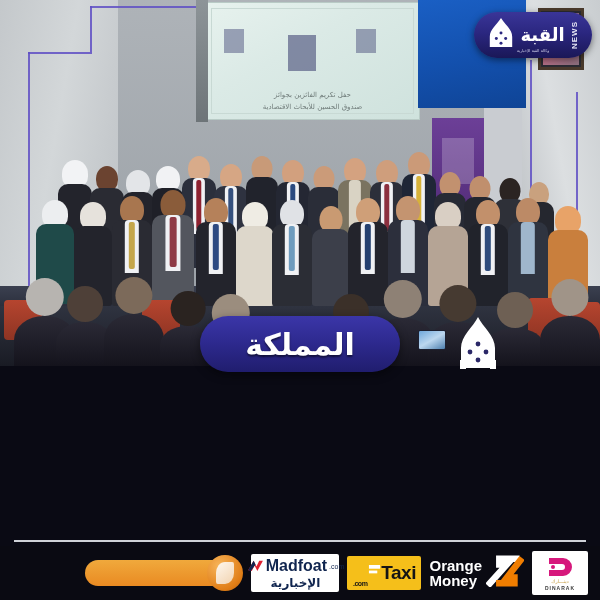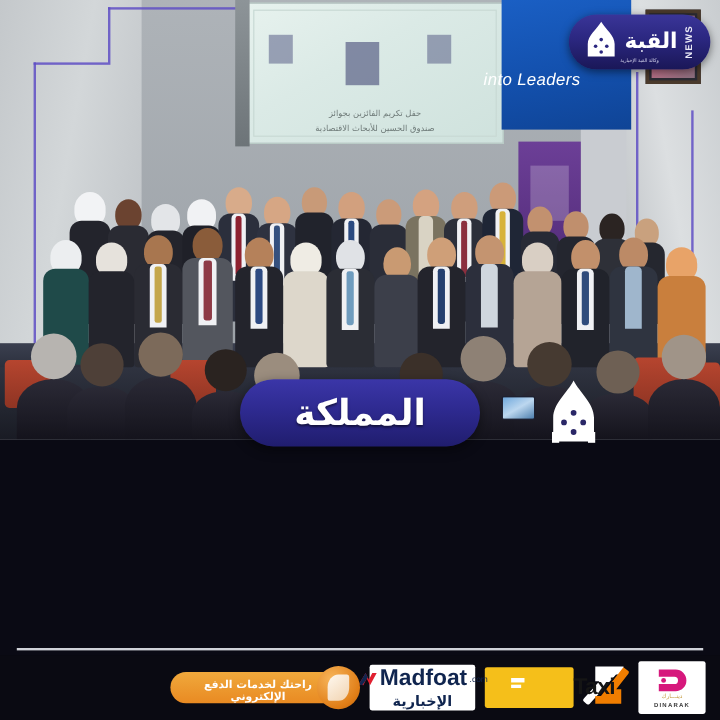--- a/index.html
+++ b/index.html
@@ -129,28 +129,28 @@
   .sp-dinarak{width:56px;height:44px;background:#fff;border-radius:2px;
               flex-direction:column;}
   .din-mark{width:30px;height:22px;position:relative;}
   .din-txt{font-family:"Liberation Sans",sans-serif;font-size:5px;font-weight:bold;
            color:#3a3a3a;letter-spacing:1px;margin-top:1px;}
   .din-ar{font-size:5px;color:#c8a04a;direction:rtl;}
   .sp-orange{display:flex;align-items:center;gap:4px;}
   .om-txt{color:#fff;font-family:"Liberation Sans",sans-serif;font-weight:bold;
           font-size:15px;line-height:1.02;direction:ltr;text-align:left;}
   .sp-taxi{width:74px;height:34px;background:#f5bf1a;border-radius:2px;
-           align-items:center;justify-content:center;gap:40px;}
+           align-items:center;justify-content:center;}
   .taxi-txt{color:#151515;font-family:"Liberation Sans",sans-serif;font-weight:bold;
             font-size:19px;letter-spacing:-.5px;direction:ltr;}
   .taxi-com{font-size:7px;font-weight:bold;align-self:flex-end;margin-bottom:3px;}
   .sp-madfoat{width:88px;height:38px;background:#fff;border-radius:2px;
               flex-direction:column;justify-content:center;}
   .mad-top{display:flex;align-items:center;gap:2px;direction:ltr;}
-  .mad-txt{color:#10254f;font-family:"Liberation Sans",sans-serif;font-weight:bold;font-size:19px;}
+  .mad-txt{color:#10254f;font-family:"Liberation Sans",sans-serif;font-weight:bold;font-size:16px;}
   .mad-com{color:#10254f;font-family:"Liberation Sans",sans-serif;font-size:7px;}
   .mad-ar{color:#10254f;font-weight:bold;font-size:12px;direction:rtl;}
   .sp-pay{position:relative;width:168px;height:40px;display:flex;align-items:center;}
   .pay-bar{position:absolute;left:10px;top:7px;width:148px;height:26px;
            background:linear-gradient(180deg,#f0a93c,#e98a22);border-radius:13px;}
   .pay-txt{position:absolute;left:24px;top:13px;width:118px;text-align:center;
            color:#fff;font-size:9px;font-weight:bold;direction:rtl;}
   .pay-orb{position:absolute;right:0;top:2px;width:36px;height:36px;border-radius:50%;
            background:radial-gradient(circle at 34% 30%,#f7b55a,#e07d16 70%,#b25f0c);}
   .pay-orb::after{content:"";position:absolute;left:9px;top:7px;width:18px;height:22px;
@@ -179,21 +179,20 @@
       <div class="screen-inner"></div>
       <div class="scr-logo" style="left:18px;top:26px;width:20px;height:24px;"></div>
       <div class="scr-logo" style="left:82px;top:32px;width:28px;height:36px;opacity:.7;"></div>
       <div class="scr-logo" style="left:150px;top:26px;width:20px;height:24px;"></div>
       <div class="scr-text" style="top:100px;">صندوق الحسين للأبحاث الاقتصادية</div>
       <div class="scr-text" style="top:88px;">حفل تكريم الفائزين بجوائز</div>
     </div>
     <div class="scr-bar"></div>
 
     <div class="blue-banner"></div>
-    <div class="into-leaders">into Leaders</div>
     <div class="frame">
       <div class="frame-in"></div>
     </div>
 
     <div class="rollup">
       <div class="rollup-badge"></div>
     </div>
 
     <div class="riser"></div>
     <div class="stage"></div>
@@ -443,20 +442,24 @@
       <div class="din-txt">DINARAK</div>
     </div>
 
     <div class="sp sp-orange">
       <span>
         <svg viewBox="0 0 40 34" width="38" height="32">
           <path d="M4 30 L22 10 L14 10 L14 4 L32 4 L32 4" fill="none" stroke="#ffffff" stroke-width="7" stroke-linecap="square"></path>
           <path d="M36 6 L22 24 L30 24 L30 30 L14 30" fill="none" stroke="#f07d00" stroke-width="7" stroke-linecap="square"></path>
         </svg>
       </span>
+      <span class="om-txt">
+        <span>Orange</span><br>
+        <span>Money</span>
+      </span>
     </div>
 
     <div class="sp sp-taxi">
       <span class="taxi-txt">Taxi</span>
       <span>
         <svg viewBox="0 0 14 16" width="13" height="15" style="margin-left:1px;">
           <rect x="1" y="1" width="12" height="4" fill="#ffffff"></rect>
           <rect x="1" y="7" width="9" height="3" fill="#ffffff"></rect>
         </svg>
       </span>
@@ -472,18 +475,17 @@
           </svg>
         </span>
         <span class="mad-txt">Madfoat</span>
         <span class="mad-com">.com</span>
       </div>
       <div class="mad-ar">الإخبارية</div>
     </div>
 
     <div class="sp sp-pay">
       <div class="pay-bar"></div>
-      <div class="pay-txt">راحتك لخدمات الدفع الإلكتروني</div>
       <div class="pay-orb"></div>
     </div>
 
   </div>
 </div>
 
 </body></html>

